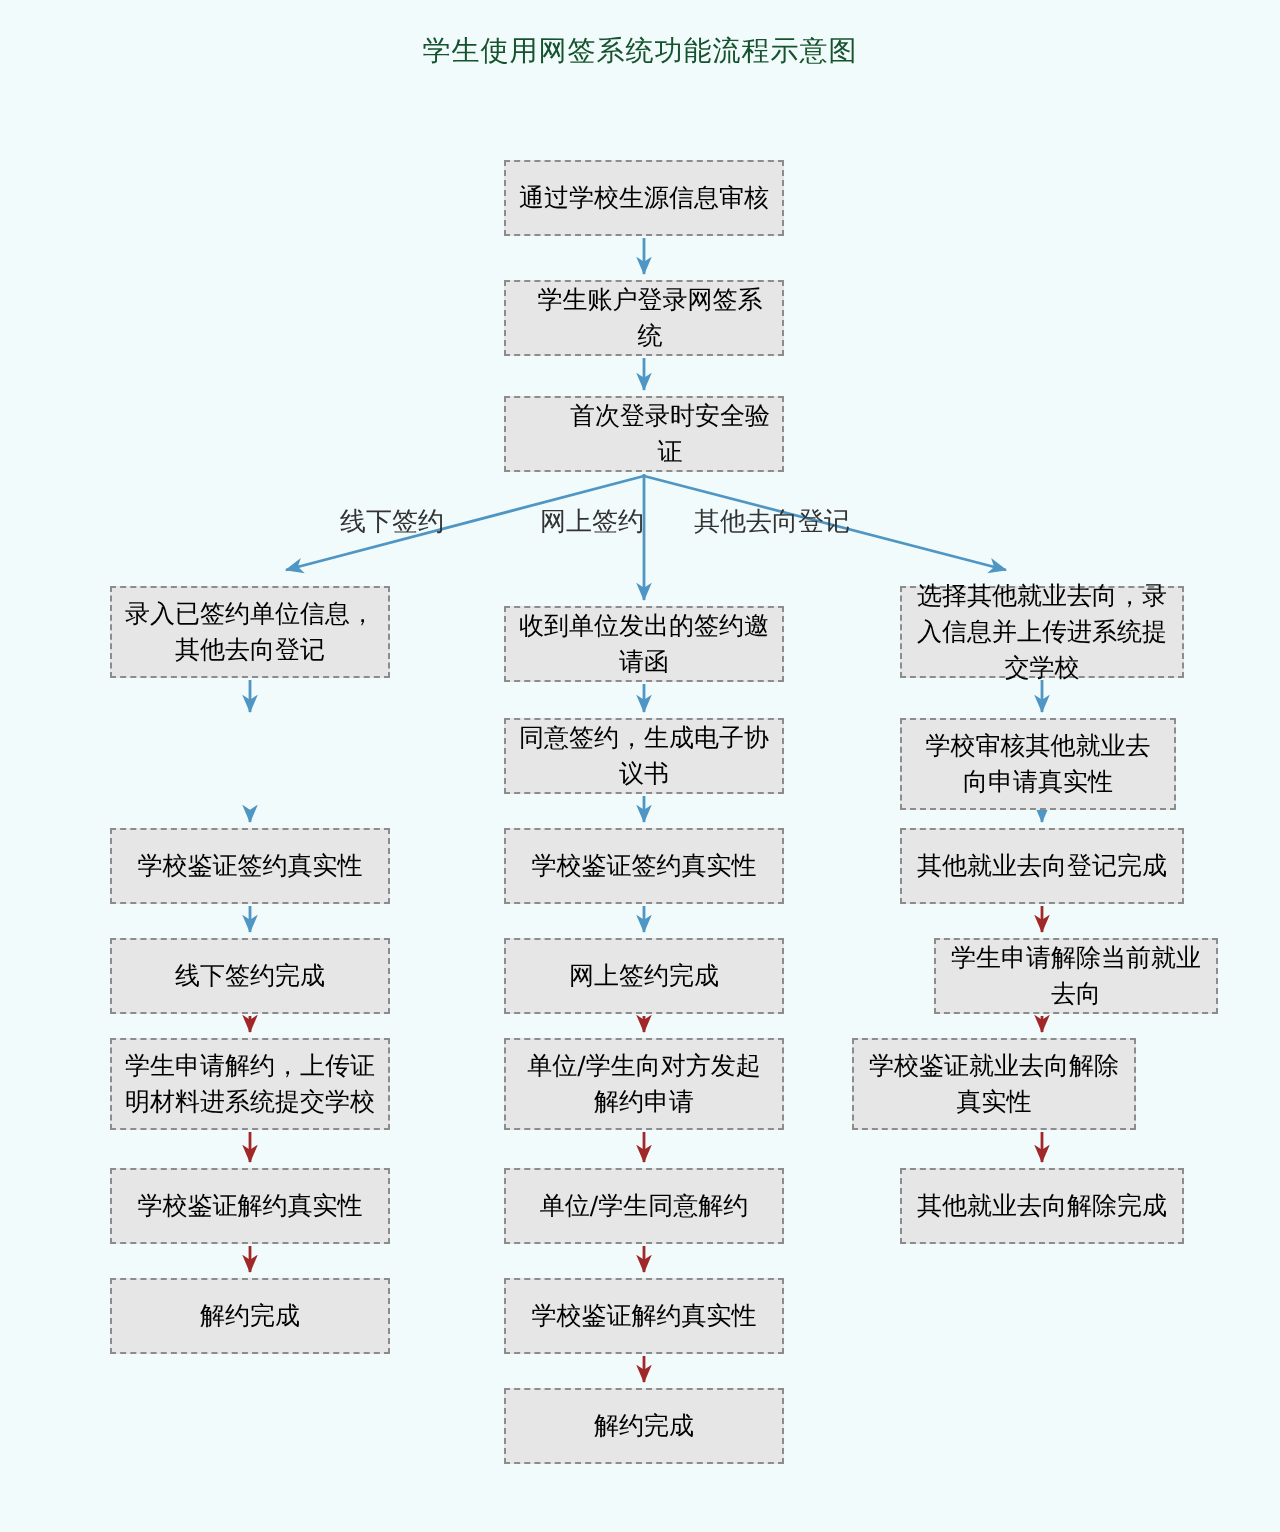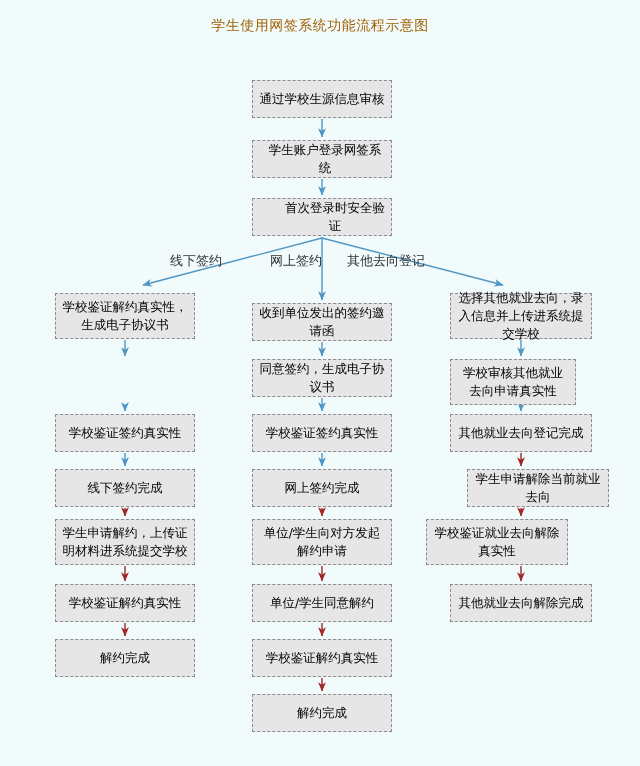--- a/index.html
+++ b/index.html
@@ -41,21 +41,21 @@
     height: 766px;
   }
 
   .chart-title {
     position: absolute;
     left: 0;
     top: 17px;
     width: 640px;
     text-align: center;
     font-size: 14px;
-    color: #a16207;
+    color: #14532d;
     letter-spacing: 0.5px;
   }
 
   .node {
     position: absolute;
     box-sizing: border-box;
     background: #e6e6e6;
     border: 1px dashed #8c8c8c;
     color: #000000;
     font-size: 12.5px;
@@ -128,21 +128,21 @@
       <div class="node" style="left: 252px; top: 80px; width: 140px; height: 38px;">
         <span class="node-text">通过学校生源信息审核</span>
       </div>
       <div class="node" style="left: 252px; top: 140px; width: 140px; height: 38px; padding-left: 12px;">
         <span class="node-text">学生账户登录网签系统</span>
       </div>
       <div class="node" style="left: 252px; top: 198px; width: 140px; height: 38px; padding-left: 32px;">
         <span class="node-text">首次登录时安全验证</span>
       </div>
       <div class="node" style="left: 55px; top: 293px; width: 140px; height: 46px;">
-        <span class="node-text">学校鉴证解约真实性，生成电子协议书</span>
+        <span class="node-text">录入已签约单位信息，其他去向登记</span>
       </div>
       <div class="node" style="left: 55px; top: 414px; width: 140px; height: 38px;">
         <span class="node-text">学校鉴证签约真实性</span>
       </div>
       <div class="node" style="left: 55px; top: 469px; width: 140px; height: 38px;">
         <span class="node-text">线下签约完成</span>
       </div>
       <div class="node" style="left: 55px; top: 519px; width: 140px; height: 46px; text-align: center;">
         <span class="node-text">学生申请解约，上传证明材料进系统提交学校</span>
       </div>
@@ -172,21 +172,21 @@
       </div>
       <div class="node" style="left: 252px; top: 639px; width: 140px; height: 38px;">
         <span class="node-text">学校鉴证解约真实性</span>
       </div>
       <div class="node" style="left: 252px; top: 694px; width: 140px; height: 38px;">
         <span class="node-text">解约完成</span>
       </div>
       <div class="node" style="left: 450px; top: 293px; width: 142px; height: 46px;">
         <span class="node-text">选择其他就业去向，录入信息并上传进系统提交学校</span>
       </div>
-      <div class="node" style="left: 450px; top: 359px; width: 126px; height: 46px;">
+      <div class="node" style="left: 450px; top: 359px; width: 138px; height: 46px;">
         <span class="node-text">学校审核其他就业去向申请真实性</span>
       </div>
       <div class="node" style="left: 450px; top: 414px; width: 142px; height: 38px;">
         <span class="node-text">其他就业去向登记完成</span>
       </div>
       <div class="node" style="left: 450px; top: 469px; width: 142px; height: 38px; margin-left: 17px;">
         <span class="node-text">学生申请解除当前就业去向</span>
       </div>
       <div class="node" style="left: 426px; top: 519px; width: 142px; height: 46px;">
         <span class="node-text">学校鉴证就业去向解除真实性</span>

